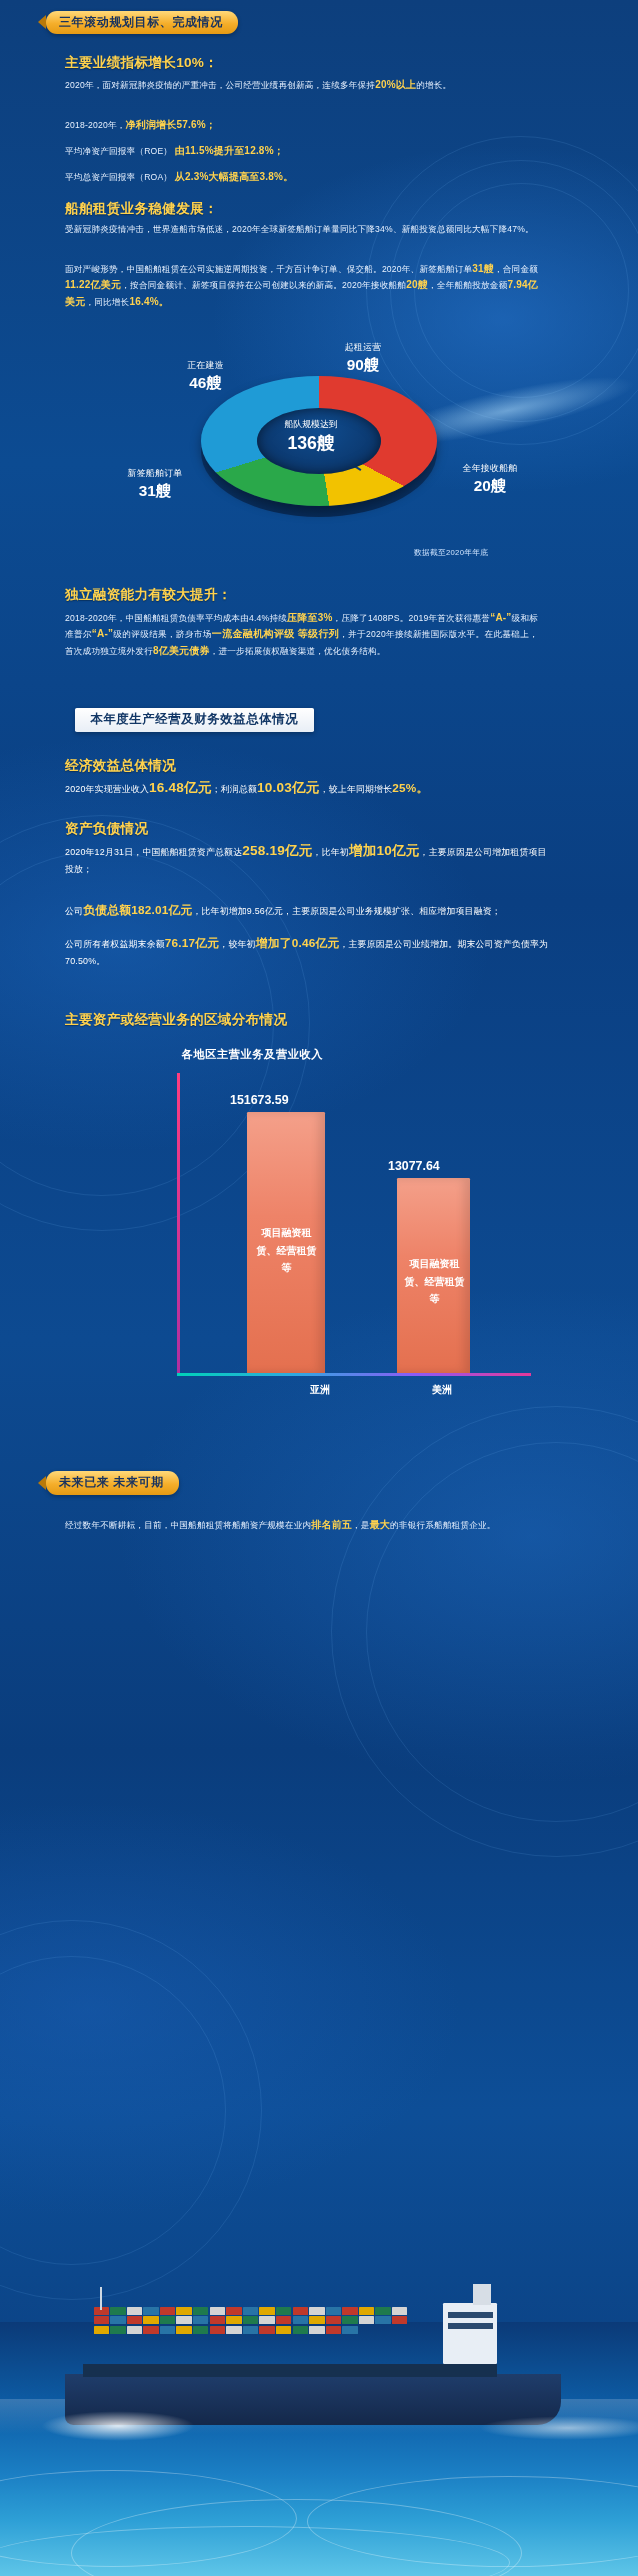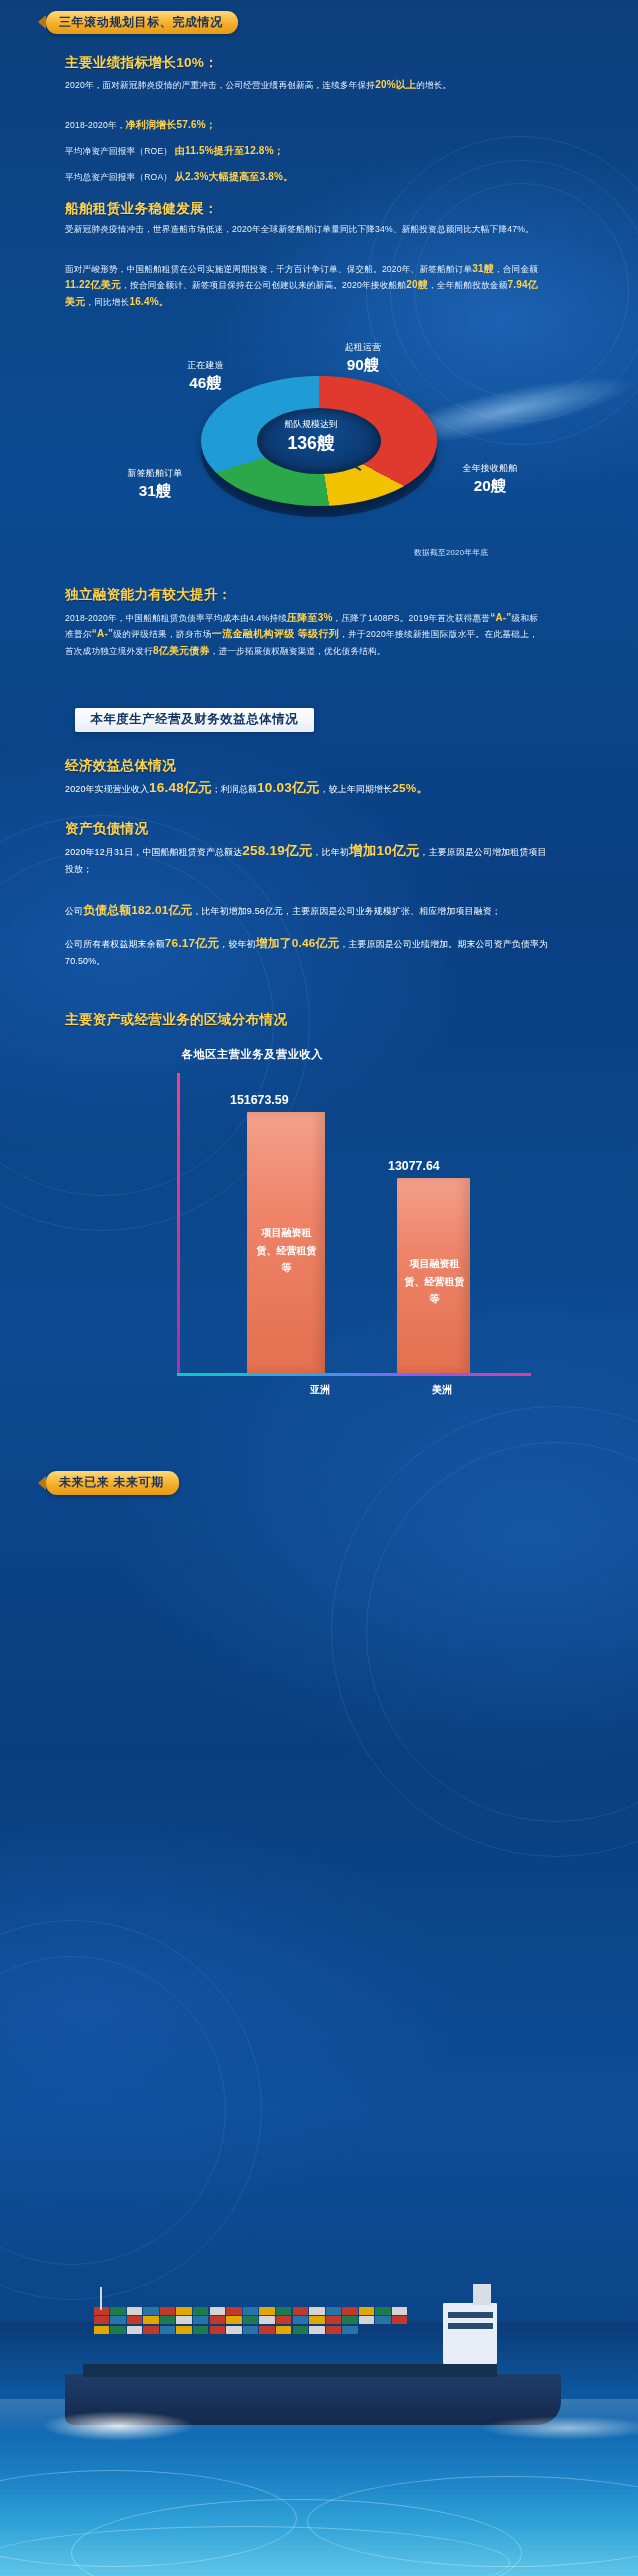--- a/index.html
+++ b/index.html
@@ -255,20 +255,23 @@
     <div class="bar" style="left:226px;top:131px;width:73px;height:195px;"></div>
     <div class="bar-val" style="left:217px;top:112px;">13077.64</div>
     <div class="bar-inner" style="left:232px;top:208px;width:63px;">项目融资租赁、经营租赁等</div>
     <div class="cat-label" style="left:261px;top:336px;">美洲</div>
   </div>
 
   <div class="ribbon" style="left:46px;top:1471px;">
     <span>未来已来  未来可期</span>
   </div>
 
+  <div class="para" style="left:65px;top:1517px;width:479px;">
+    <span>经过数年不断耕耘，目前，中国船舶租赁将船舶资产规模在业内</span><span class="hl">排名前五</span><span>，是</span><span class="hl">最大</span><span>的非银行系船舶租赁企业。</span>
+  </div>
 
 
   <div class="sea">
     <div class="sea-wave" style="left:-71px;top:148px;width:366px;height:95px;"></div>
     <div class="sea-wave" style="left:71px;top:177px;width:449px;height:106px;"></div>
     <div class="sea-wave" style="left:307px;top:154px;width:402px;height:89px;"></div>
     <div class="sea-wave" style="left:-23.6px;top:204px;width:532px;height:71px;"></div>
     <div style="position:absolute;left:0;top:77px;width:638px;height:35px;
                 background:linear-gradient(180deg, rgba(255,255,255,0.18), rgba(255,255,255,0));"></div>
   </div>

